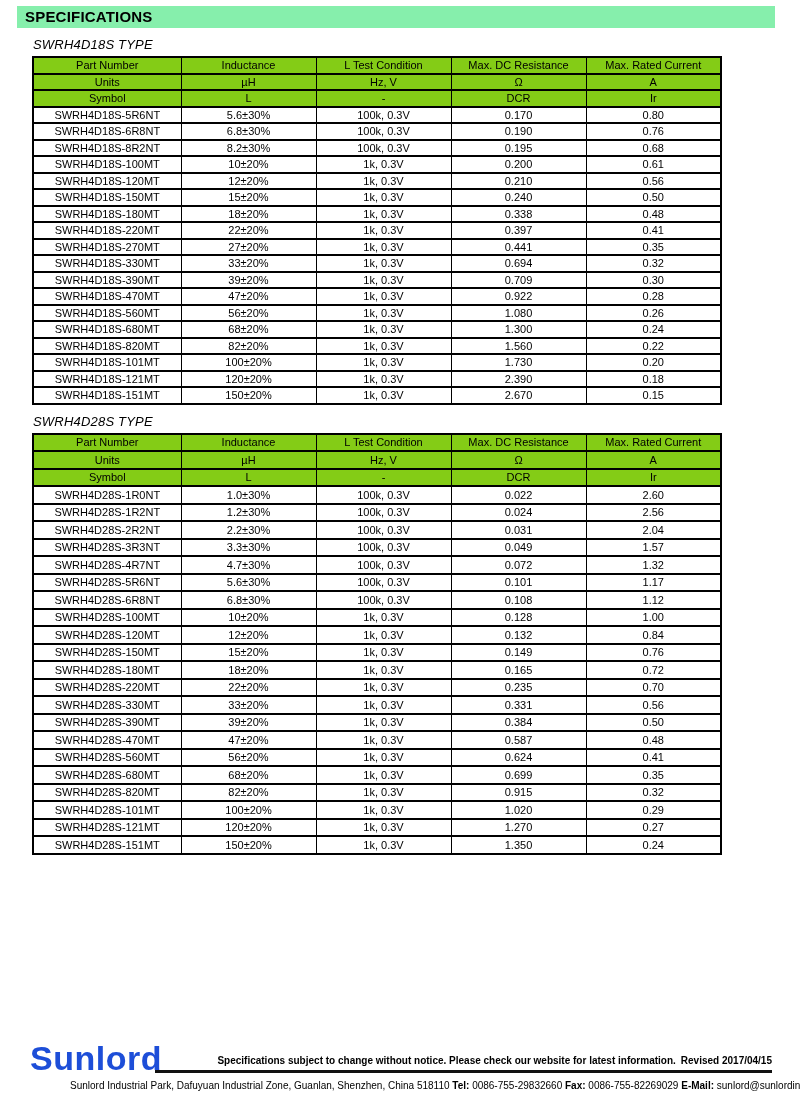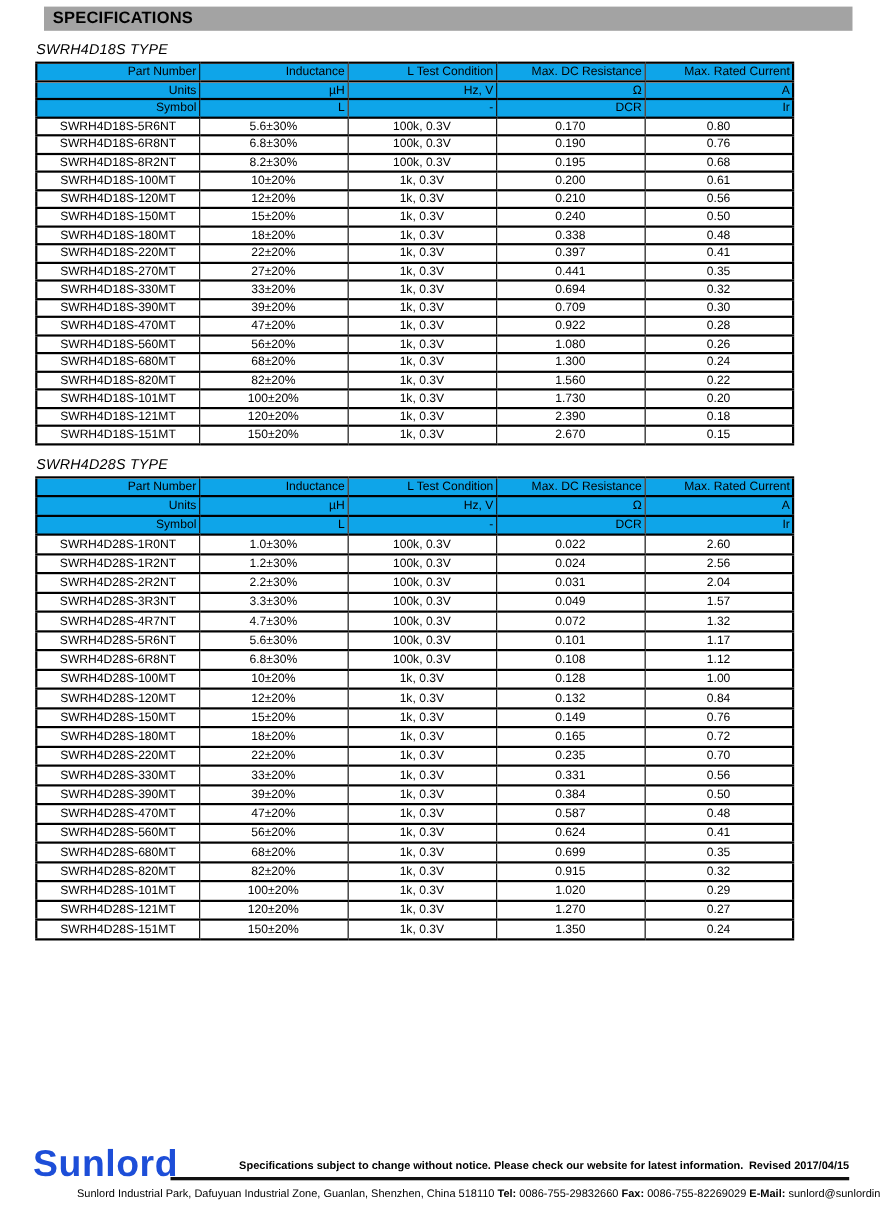--- a/index.html
+++ b/index.html
@@ -6,22 +6,22 @@
   html, body { margin: 0; padding: 0; }
   body {
     width: 800px; height: 1099px;
     background: #ffffff;
     color: #000;
     font-family: "Liberation Sans", "DejaVu Sans", sans-serif;
     position: relative;
     overflow: hidden;
   }
   .title-bar {
-    margin: 6px 25px 0 40px;
-    background: #a3a3a3;
+    margin: 6px 25px 0 17px;
+    background: #86efac;
     font-weight: bold;
     font-size: 15px;
     padding: 2px 8px 3px 8px;
     letter-spacing: 0.2px;
   }
   .section-heading {
     font-size: 13px;
     font-weight: normal;
     margin: 9px 0 4px 33px;
     letter-spacing: 0.2px;
@@ -41,21 +41,21 @@
     text-align: center;
     vertical-align: middle;
     font-size: 11px;
     font-weight: normal;
     padding: 0 2px;
     height: 16.5px;
     line-height: 12px;
     white-space: nowrap;
     overflow: hidden;
   }
-  .spec-table thead th, .spec-table thead td { background: #0ea5e9; text-align: right; }
+  .spec-table thead th, .spec-table thead td { background: #84cc16; }
   .spec-table th:first-child, .spec-table td:first-child { width: 148px; }
   .section-1 .spec-table th, .section-1 .spec-table td { height: 17.5px; }
 
   
   .brand-logo {
     position: absolute; left: 30px; top: 1039px;
     font-size: 34px; font-weight: bold;
     color: #2323cb; letter-spacing: 0.5px;
   }
   .footer-rule {

